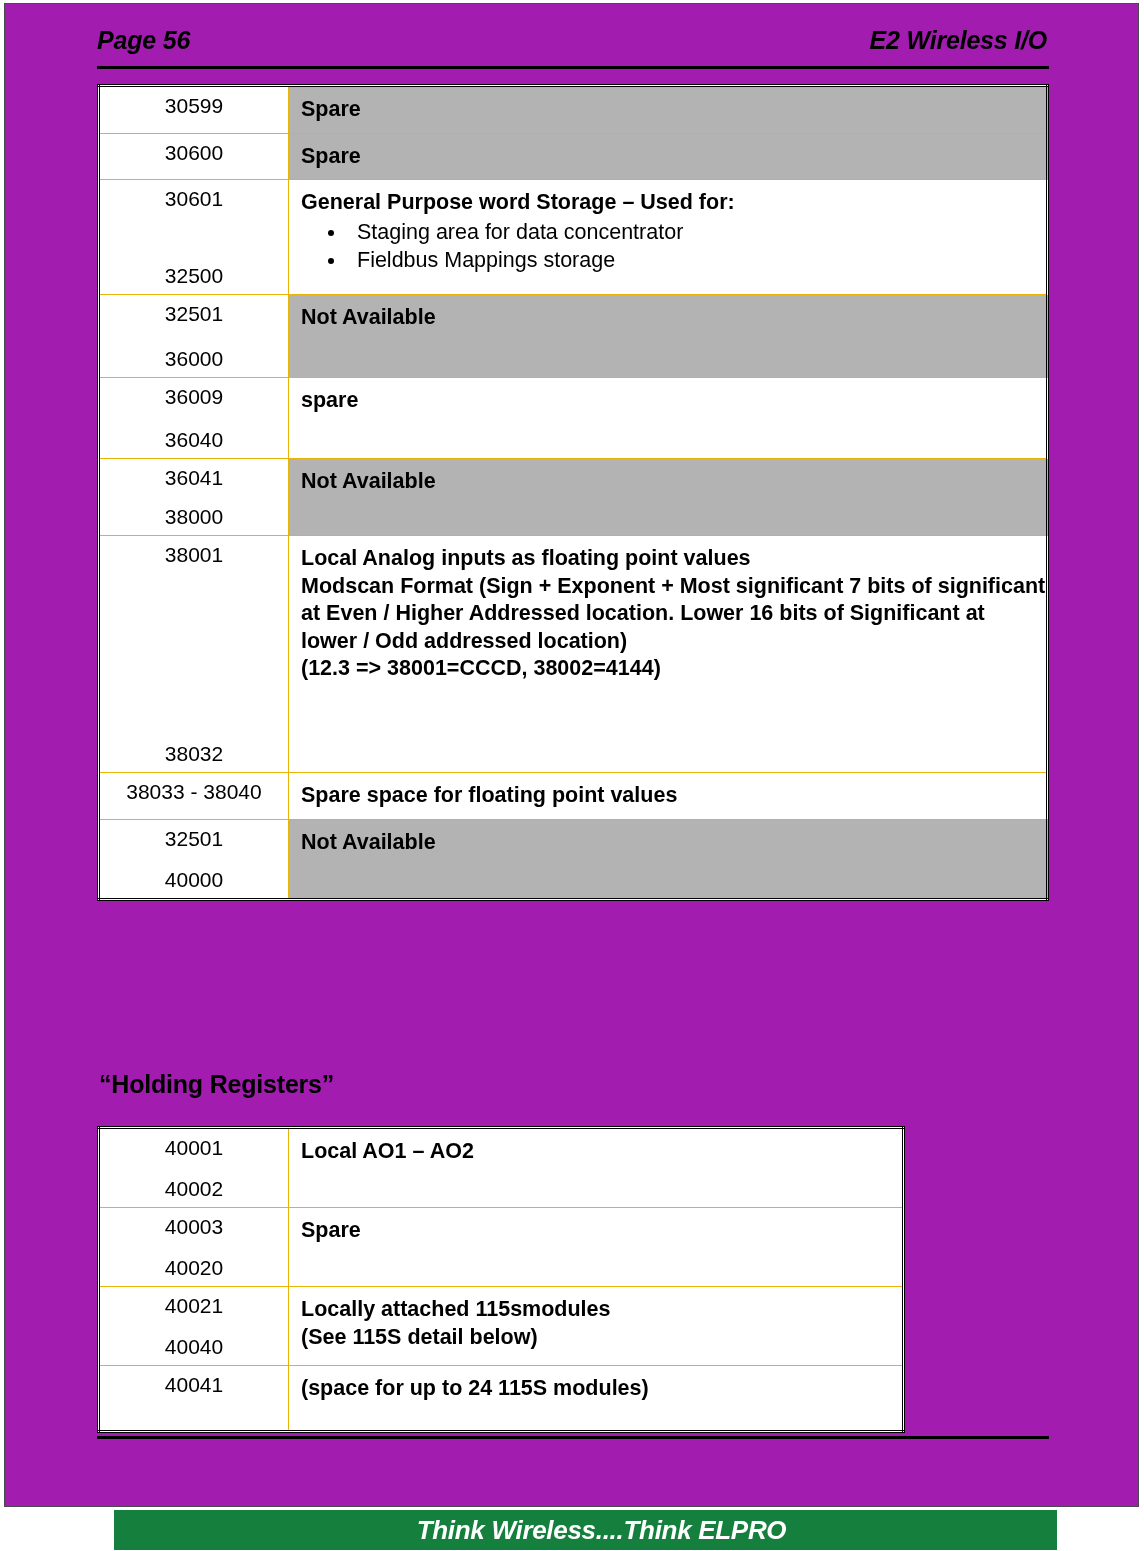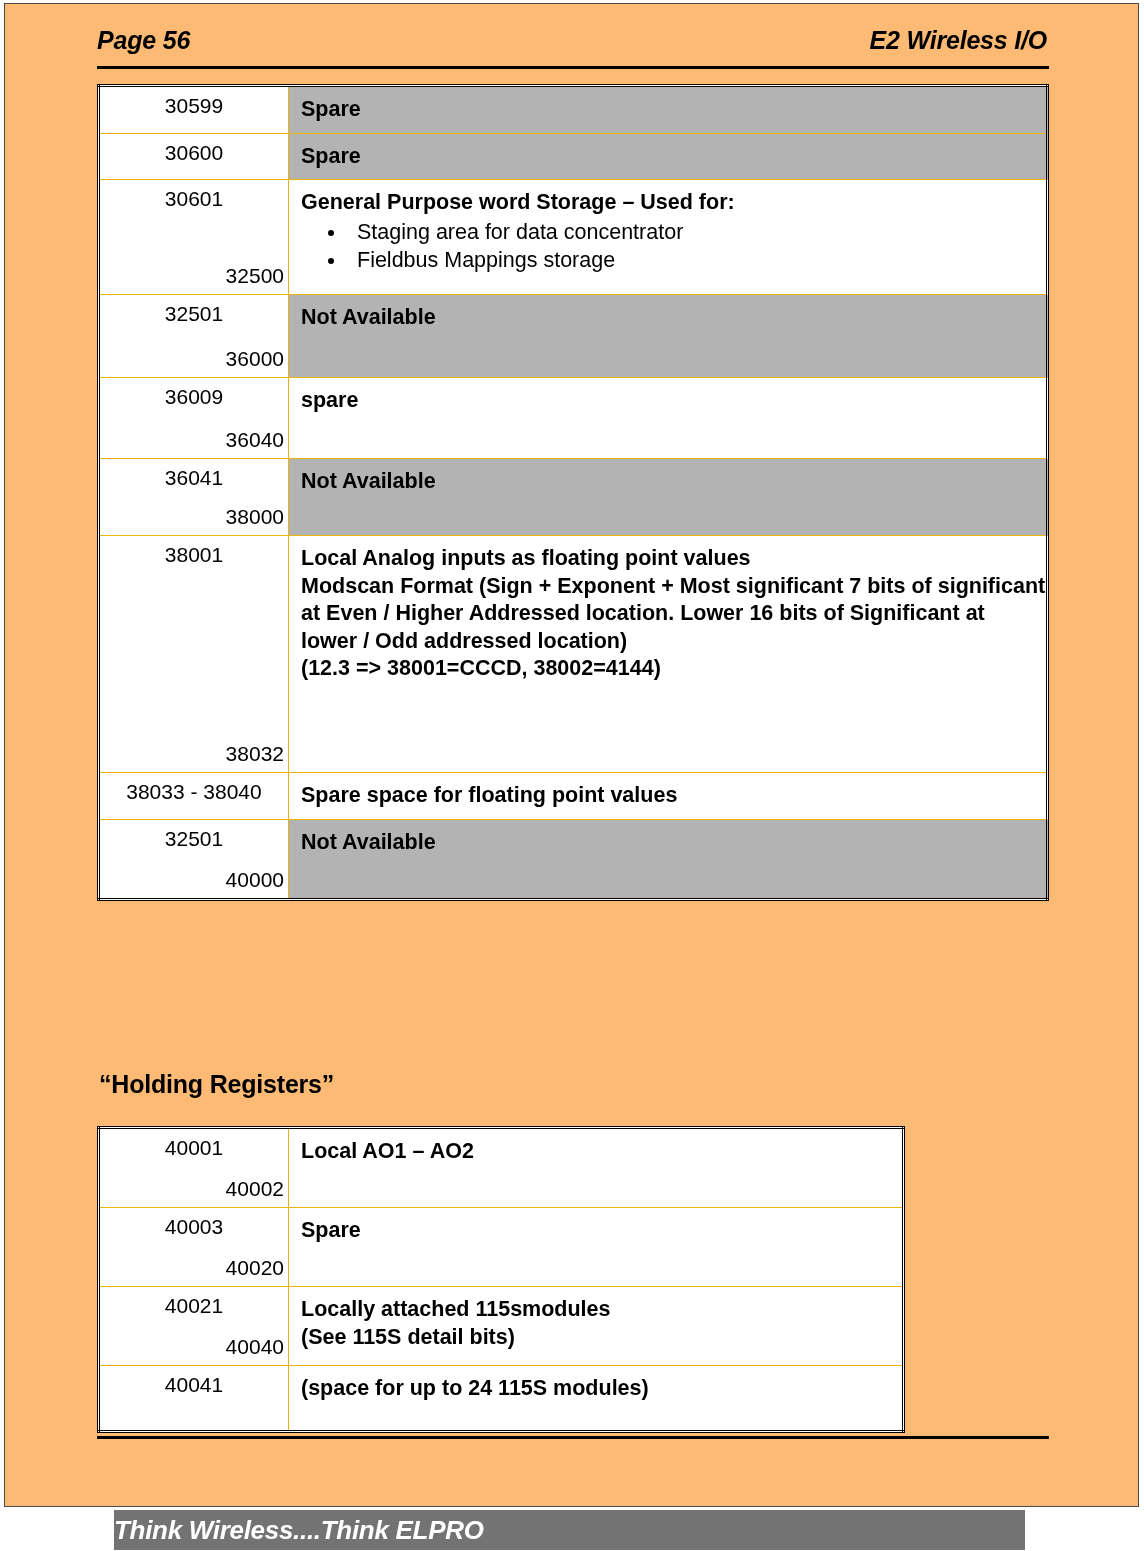--- a/index.html
+++ b/index.html
@@ -19,21 +19,21 @@
 
   
   #page-frame {
     position: absolute;
     left: 4px;
     top: 3px;
     width: 1135px;
     height: 1504px;
     border: 1px solid #4a4a4a;
     box-sizing: border-box;
-    background: #fdba74;
+    background: #a21caf;
   }
 
   #content {
     position: absolute;
     left: 0;
     top: 0;
     width: 1135px;
     height: 1504px;
   }
 
@@ -76,21 +76,21 @@
   .addr {
     width: 190px;
     text-align: center;
     font-size: 21px;
     line-height: 1.0;
     padding: 8px 4px 8px 4px !important;
     box-sizing: border-box;
     background: #ffffff;
   }
   .addr .a-top { display: block; }
-  .addr .a-bot { display: block; text-align: right; }
+  .addr .a-bot { display: block; }
   .desc {
     font-size: 21.5px;
     line-height: 1.28;
     padding: 9px 0 9px 12px !important;
     box-sizing: border-box;
   }
   .desc.shaded { background: #b3b3b3; }
   .desc ul {
     margin: 2px 0 0 0;
     padding-left: 46px;
@@ -133,23 +133,25 @@
     border-top: 3px solid #000;
   }
 
   
   #footer-banner {
     position: absolute;
     left: 114px;
     top: 1510px;
     width: 911px;
     height: 40px;
-    background: #737373;
+    background: #15803d;
     display: flex;
     align-items: center;
+    justify-content: center;
+    padding-left: 32px;
   }
   #footer-banner .slogan {
     color: #ffffff;
     font-weight: bold;
     font-style: italic;
     font-size: 26px;
     letter-spacing: -0.3px;
   }
 </style>
 </head>
@@ -284,21 +286,21 @@
             </td>
           </tr>
           <tr style="height: 72px;">
             <td class="addr">
               <span class="a-top">40021</span>
               <span style="display: block; height: 20px;"></span>
               <span class="a-bot">40040</span>
             </td>
             <td class="desc">
               <span class="ln">Locally attached 115smodules</span>
-              <span class="ln">(See 115S detail bits)</span>
+              <span class="ln">(See 115S detail below)</span>
             </td>
           </tr>
           <tr style="height: 66px;">
             <td class="addr">
               <span class="a-top">40041</span>
             </td>
             <td class="desc" style="padding-top: 34px;">
               <span class="ln">(space for up to 24 115S modules)</span>
             </td>
           </tr>

